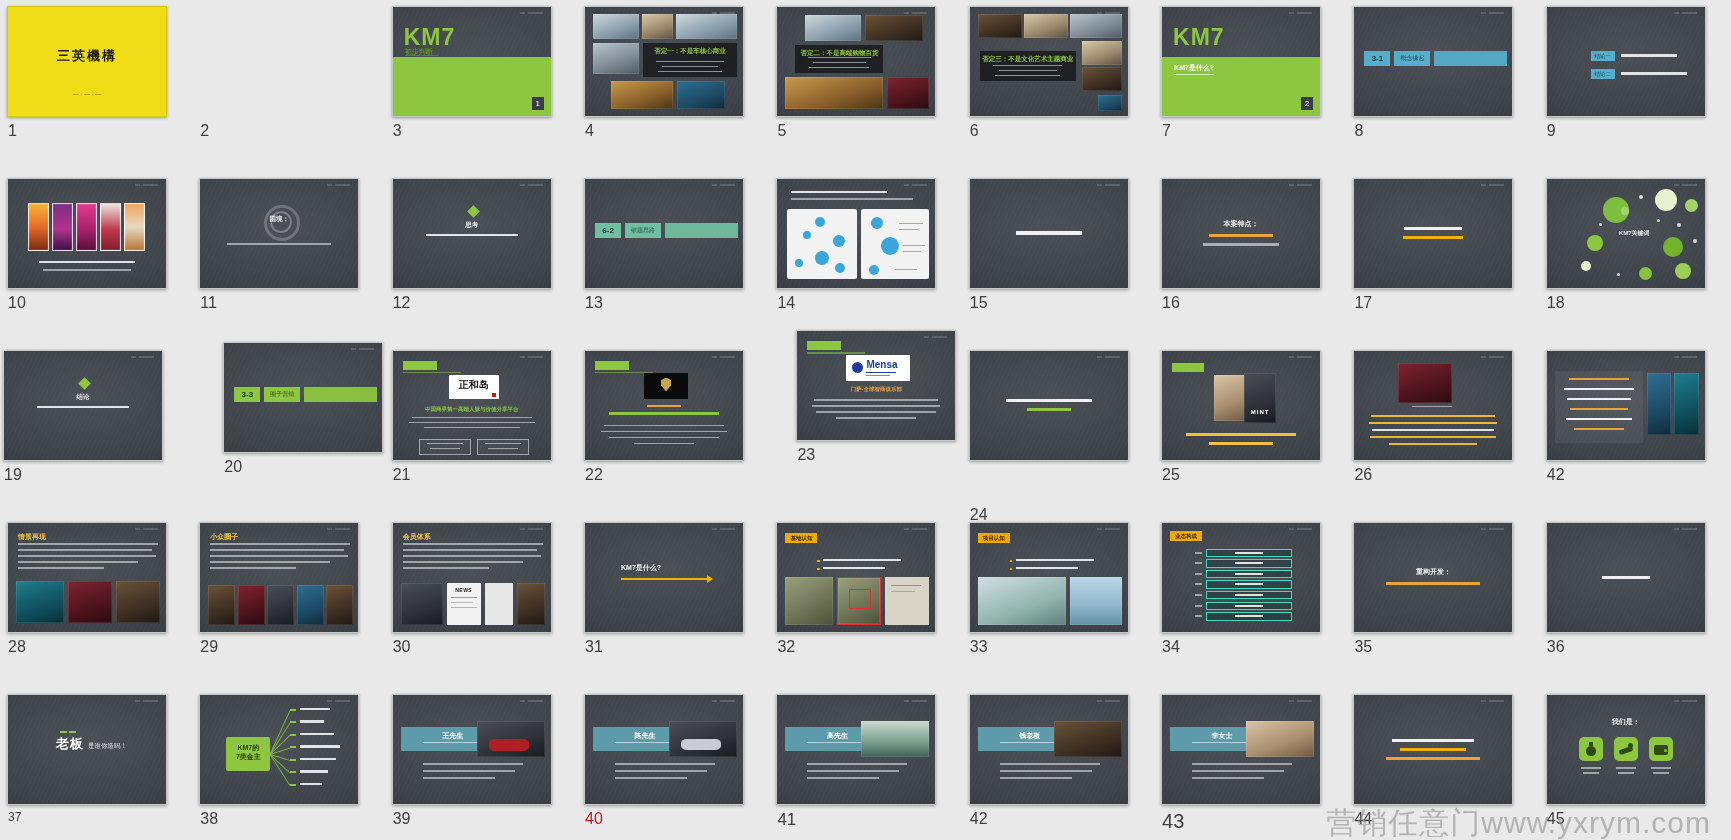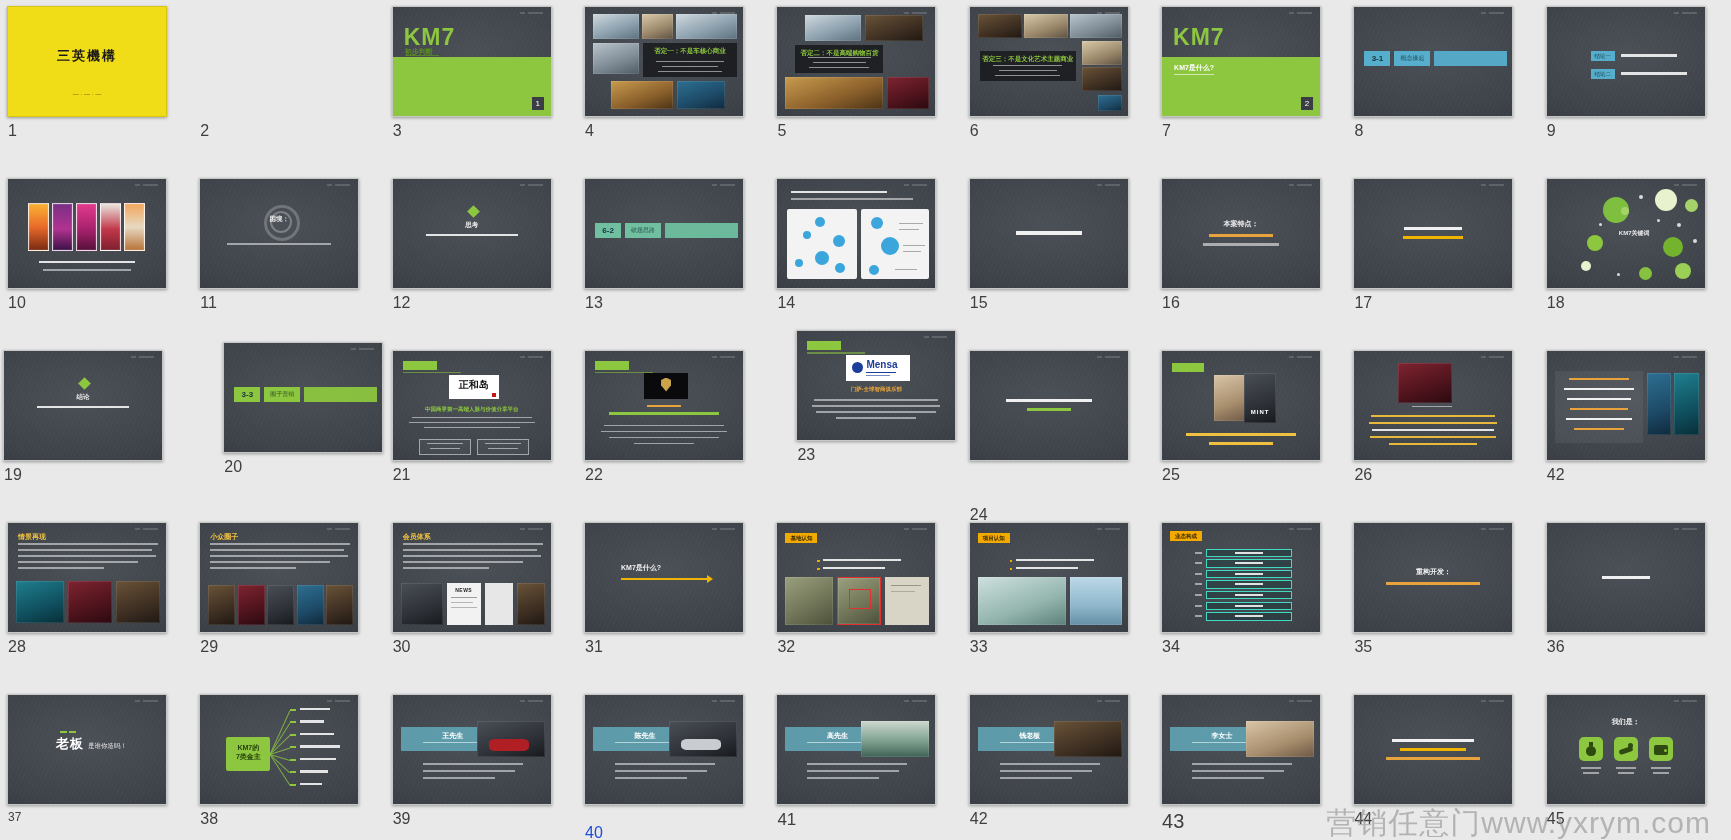--- a/index.html
+++ b/index.html
@@ -615,21 +615,21 @@
         <div style="position: absolute; left: 135px; top: 5px; width: 15px; height: 2px; background: rgba(255, 255, 255, 0.16);"></div>
         <div style="position: absolute; left: 8px; top: 32px; width: 104px; height: 24px; background: rgba(96, 164, 180, 0.9);"></div>
         <div style="position: absolute; left: 8px; top: 36px; width: 104px; text-align: center; font-size: 7px; font-weight: 700; color: rgb(255, 255, 255);">陈先生</div>
         <div style="position: absolute; left: 30px; top: 47px; width: 60px; height: 1.5px; background: rgba(255, 255, 255, 0.55);"></div>
         <div class="ph p-dark" style="position: absolute; left: 84px; top: 26px; width: 68px; height: 36px;"></div>
         <div style="position: absolute; left: 96px; top: 44px; width: 40px; height: 11px; background: rgb(201, 205, 210); border-radius: 6px / 4px;"></div>
         <div style="position: absolute; left: 30px; top: 68px; width: 100px; height: 2.5px; background: rgba(255, 255, 255, 0.5);"></div>
         <div style="position: absolute; left: 30px; top: 75px; width: 92px; height: 2.5px; background: rgba(255, 255, 255, 0.5);"></div>
         <div style="position: absolute; left: 30px; top: 82px; width: 72px; height: 2.5px; background: rgba(255, 255, 255, 0.5);"></div>
       </div>
-      <div style="position: absolute; left: 1px; top: 116px; font-size: 16px; color: #1d4ed8; margin-top: 14px;">40</div>
+      <div style="position: absolute; left: 1px; top: 116px; font-size: 16px; color: #b91c1c;">40</div>
     </div>
     <div class="cell" style="position: absolute; left: 776.4px; top: 693.5px; width: 192px; height: 150px;">
       <div class="thumb bg-dark">
         <div style="position: absolute; left: 127px; top: 5px; width: 5px; height: 2px; background: rgba(255, 255, 255, 0.16);"></div>
         <div style="position: absolute; left: 135px; top: 5px; width: 15px; height: 2px; background: rgba(255, 255, 255, 0.16);"></div>
         <div style="position: absolute; left: 8px; top: 32px; width: 104px; height: 24px; background: rgba(96, 164, 180, 0.9);"></div>
         <div style="position: absolute; left: 8px; top: 36px; width: 104px; text-align: center; font-size: 7px; font-weight: 700; color: rgb(255, 255, 255);">高先生</div>
         <div style="position: absolute; left: 30px; top: 47px; width: 60px; height: 1.5px; background: rgba(255, 255, 255, 0.55);"></div>
         <div class="ph p-pool" style="position: absolute; left: 84px; top: 26px; width: 68px; height: 36px;"></div>
         <div style="position: absolute; left: 30px; top: 68px; width: 100px; height: 2.5px; background: rgba(255, 255, 255, 0.5);"></div>

